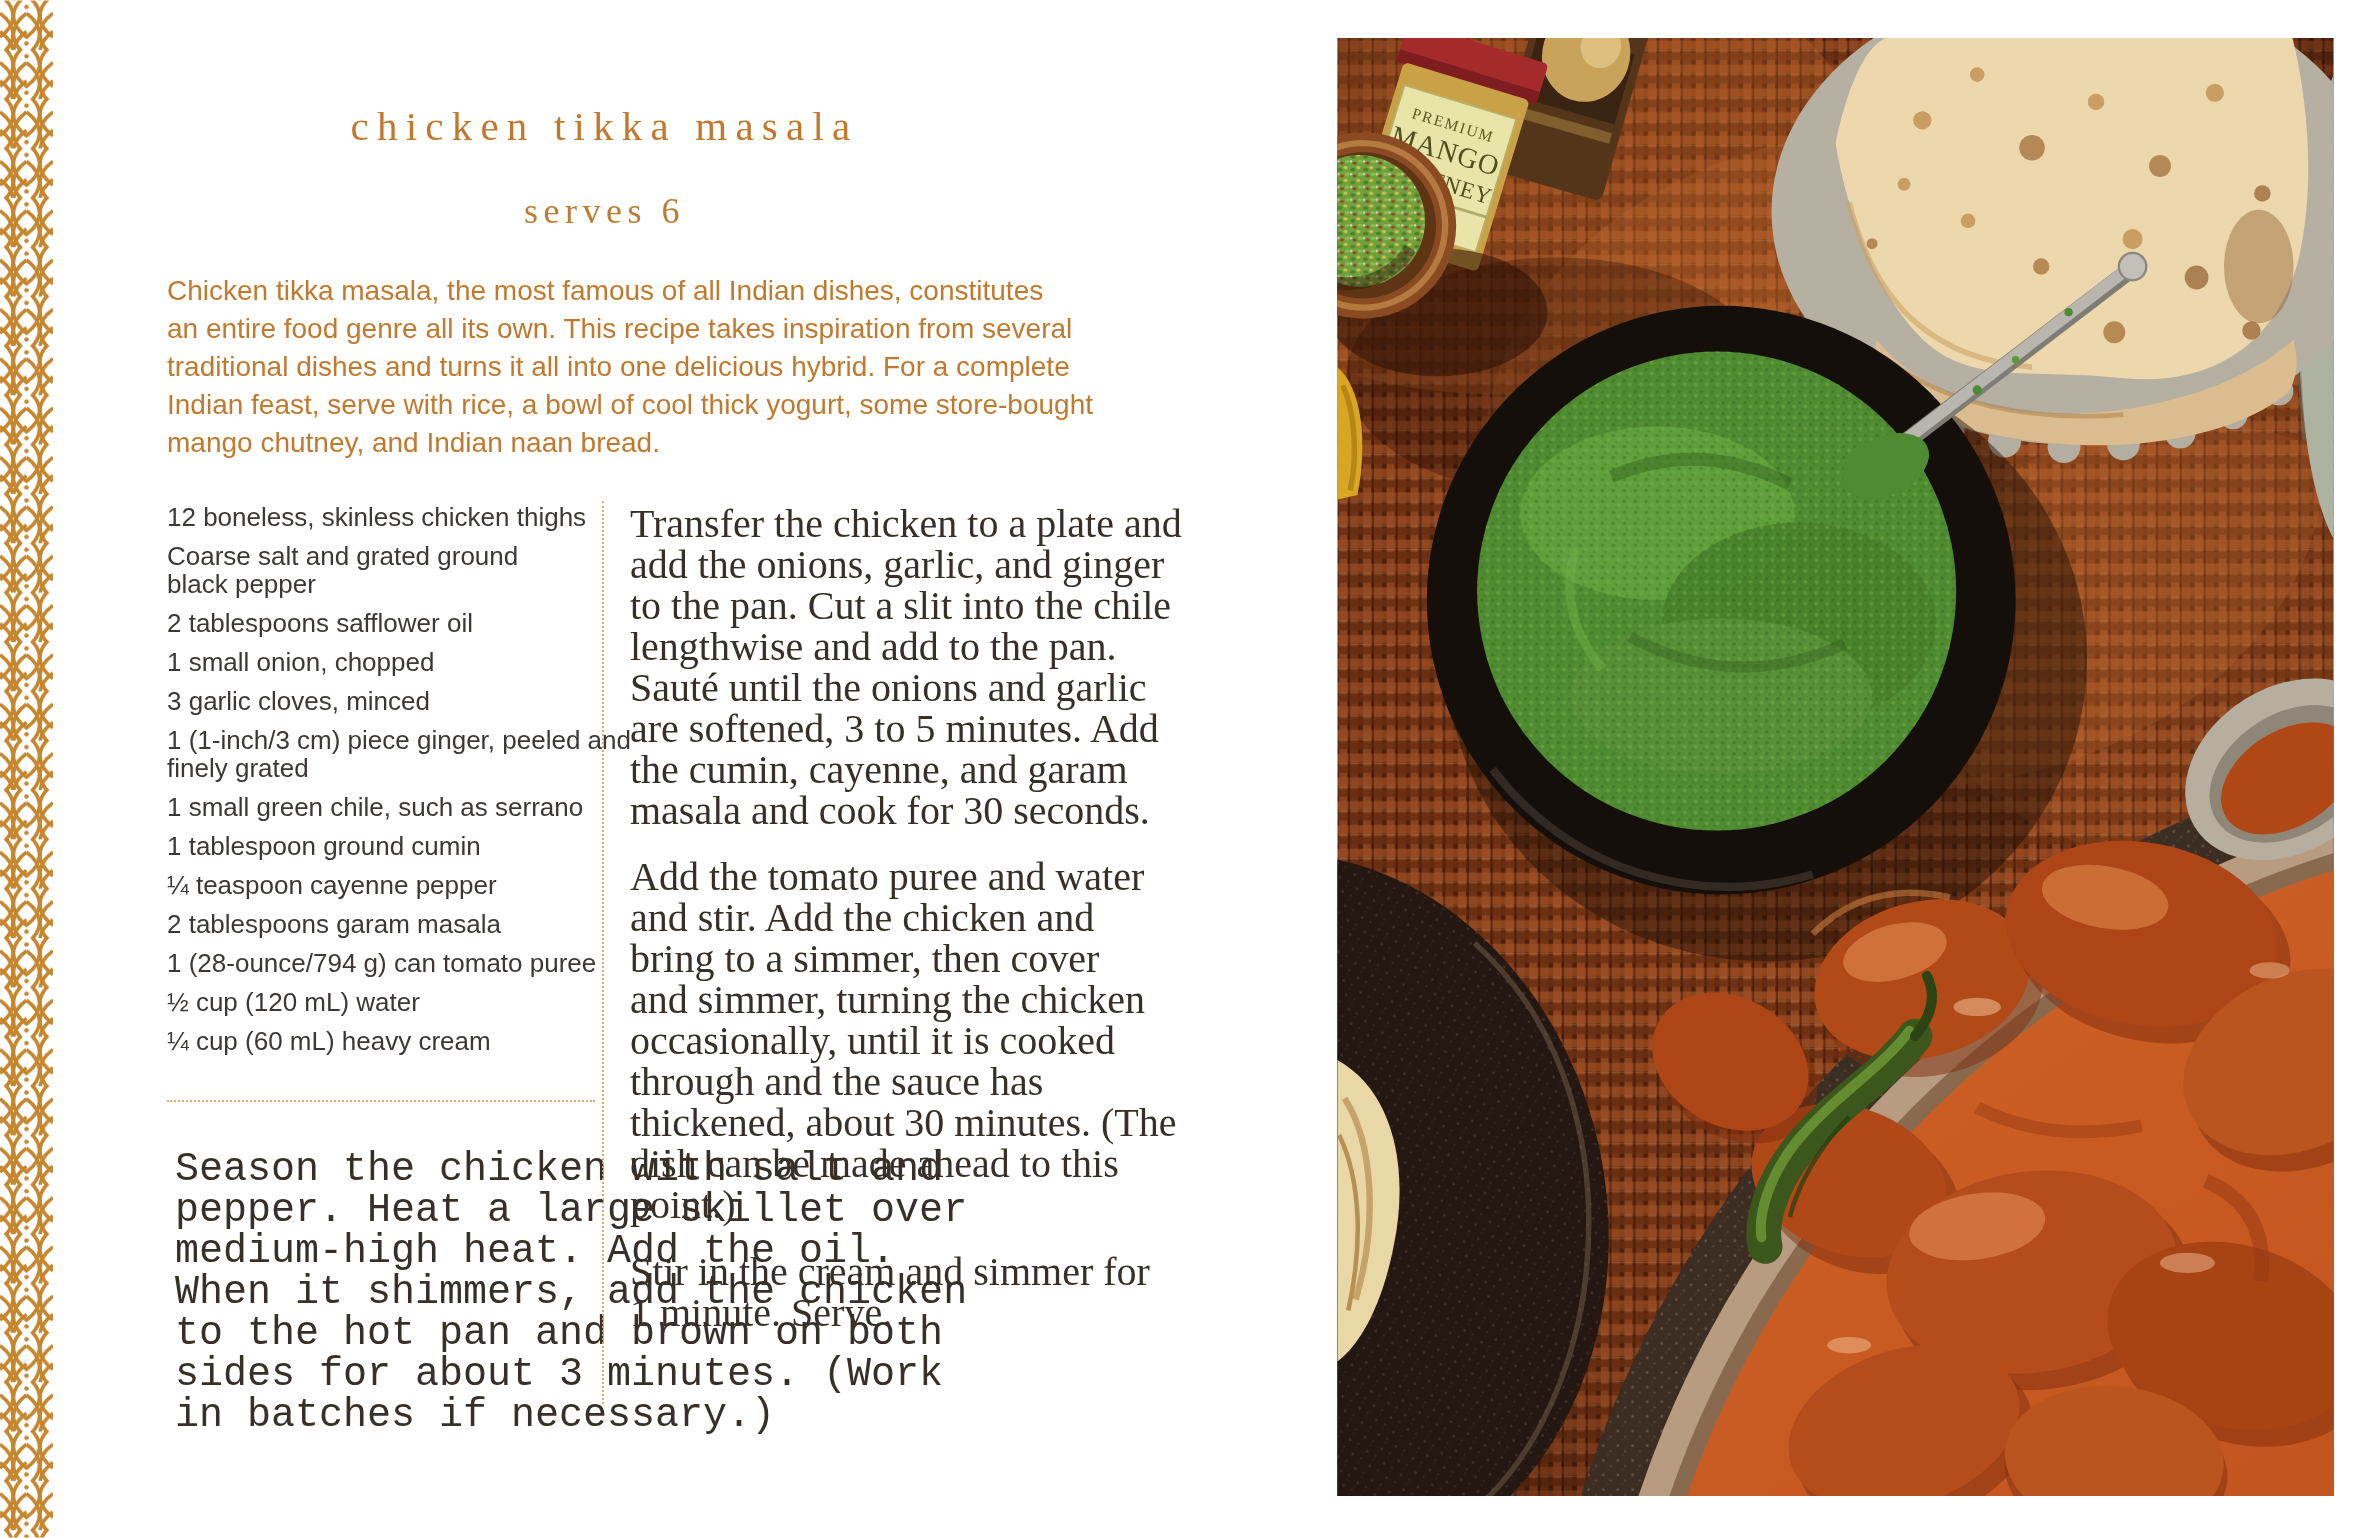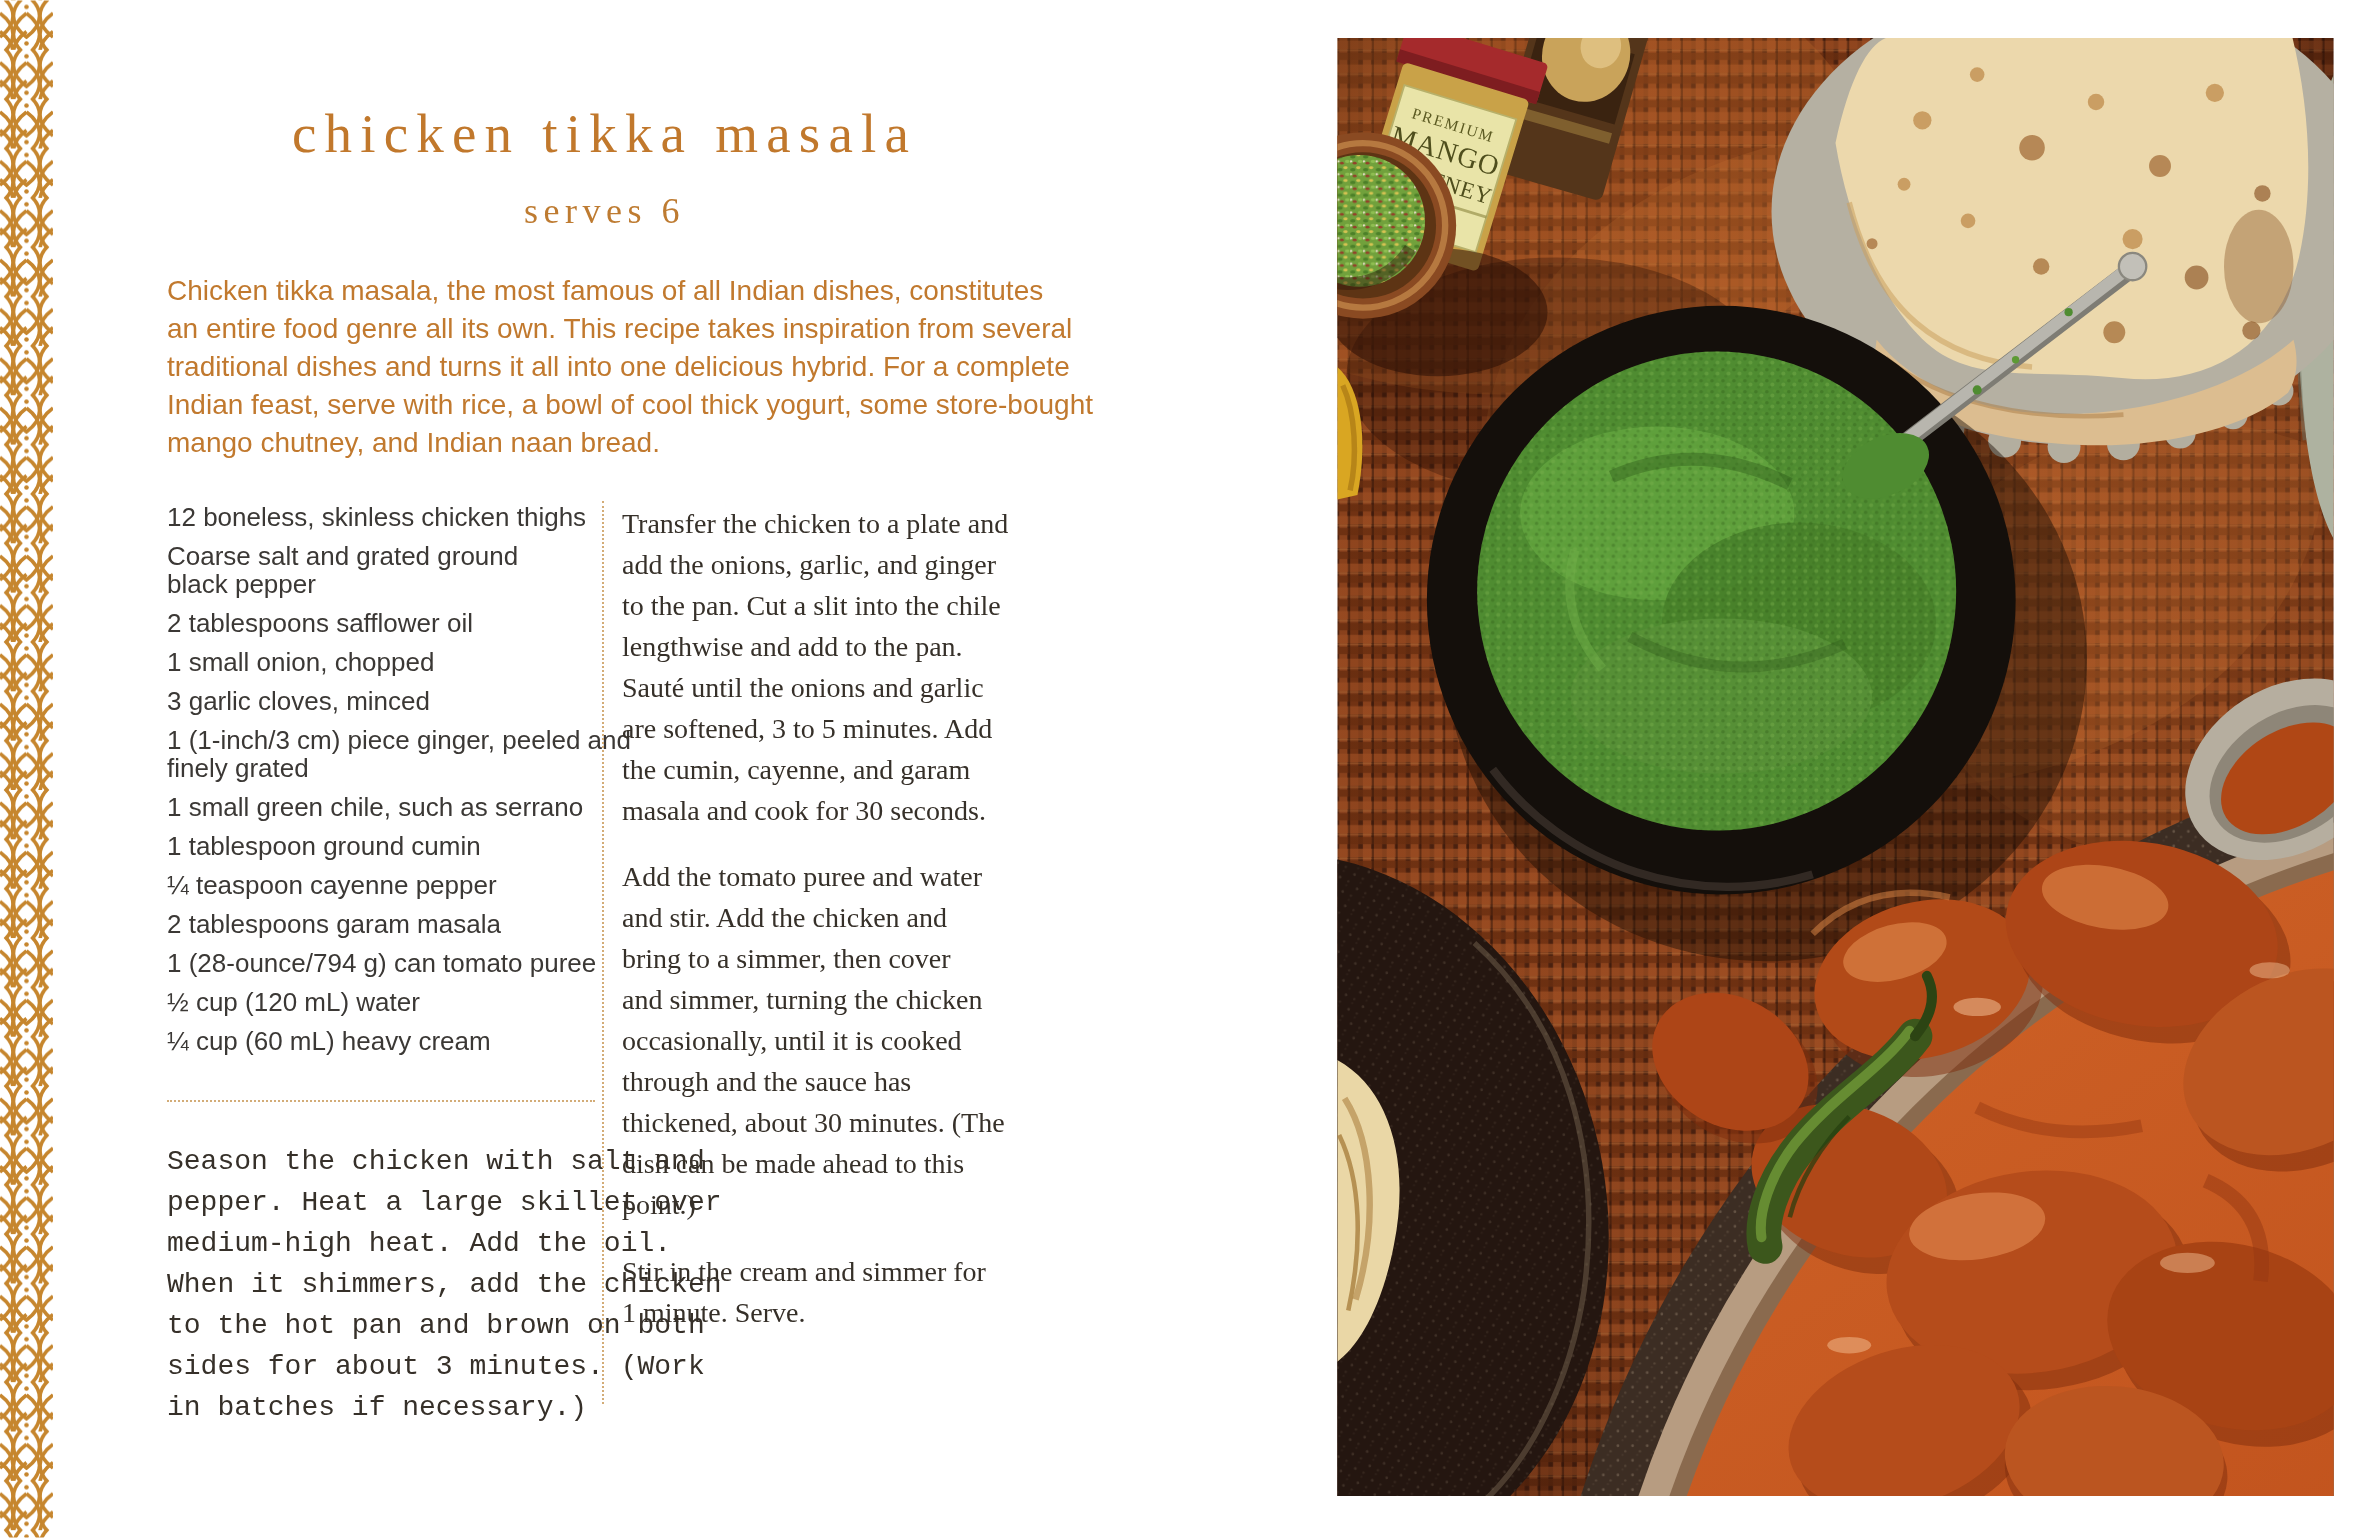--- a/index.html
+++ b/index.html
@@ -6,36 +6,36 @@
   body{width:2377px;height:1538px;position:relative;overflow:hidden;
        font-family:"Liberation Sans",sans-serif;}
   .pre{white-space:pre;}
 
   
   #border-strip{position:absolute;left:0;top:0;}
 
   
   .recipe{position:absolute;left:0;top:0;width:1337px;height:1538px;}
   .title{position:absolute;top:102px;left:167px;width:875px;text-align:center;
-         font-family:"Liberation Serif",serif;font-weight:400;font-size:55px;
+         font-family:"Liberation Serif",serif;font-weight:400;font-size:41px;
          letter-spacing:8.2px;color:#c1782c;margin:0;}
   .serves{position:absolute;top:190px;left:167px;width:875px;text-align:center;
           font-family:"Liberation Serif",serif;font-size:36px;letter-spacing:5.5px;
           color:#be7b31;}
   .intro{position:absolute;top:272px;left:167px;margin:0;
          font-size:28px;line-height:38px;color:#c1792e;}
 
   .cols{position:absolute;left:167px;top:501px;width:875px;height:969px;}
   .ingredients{list-style:none;margin:0;padding:0;position:absolute;left:0;top:1.8px;
                width:453px;font-size:26px;line-height:28px;color:#3b3835;}
   .ingredients li{margin:0 0 11px 0;white-space:pre;}
   .hr-dotted{position:absolute;left:0;top:599px;width:428px;height:0;
              border-top:2.7px dotted #d3ac77;}
-  .step{font-family:"Liberation Serif",serif;font-size:28px;line-height:41px;
-        color:#363029;margin:0;}
+  .step{font-family:"Liberation Serif",serif;font-size:40px;line-height:41px;
+        color:#363029;margin:8px;}
   #step1{position:absolute;left:0;top:640px;font-family:Liberation Mono, monospace;}
   .vdiv{position:absolute;left:435px;top:0;height:903px;width:0;
         border-left:2.7px dotted #d3ac77;}
   .rightcol{position:absolute;left:455px;top:1.8px;width:420px;}
   .rightcol .step{margin-top:25.6px;}
   .rightcol .step:first-child{margin-top:0;}
 
   .footer{position:absolute;left:167px;top:1490px;width:875px;text-align:center;
           font-size:25px;letter-spacing:2.7px;color:#4a4742;}
   .footer .star{color:#e0a365;font-size:21px;margin:0 12px;display:inline-block;

